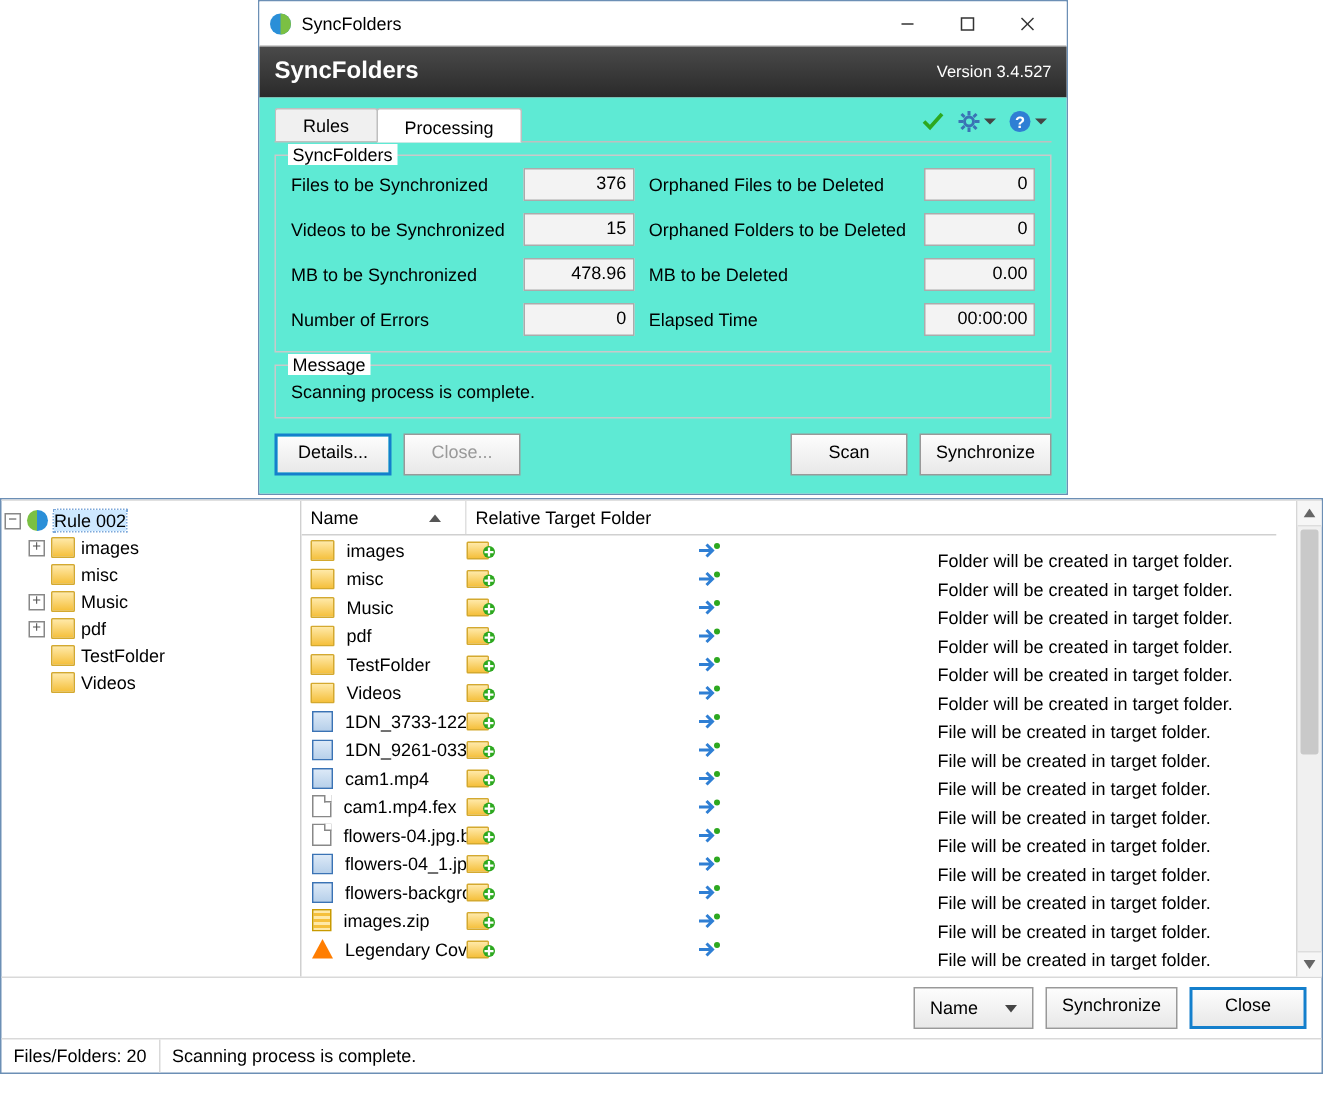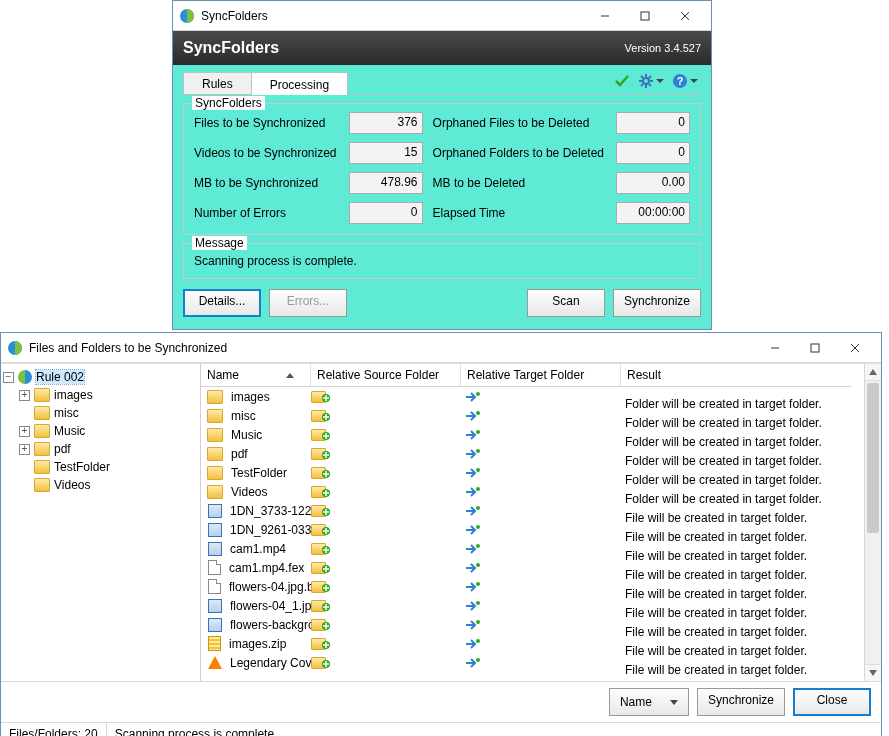--- a/index.html
+++ b/index.html
@@ -182,54 +182,29 @@
       </div>
     </div>
 
     <div class="group">
       <span class="group-label">Message</span>
       <div class="msg-body">Scanning process is complete.</div>
     </div>
 
     <div class="btnrow">
       <div class="btn primary">Details...</div>
-      <div class="btn disabled">Errors...</div>
+      <div class="btn disabled">Close...</div>
       <div class="spacer"></div>
       <div class="btn">Scan</div>
       <div class="btn">Synchronize</div>
     </div>
   </div>
 </div>
 
 <div class="win-sub">
-  <div class="titlebar2">
-    <span class="logo-globe">
-      <svg viewBox="0 0 16 16">
-          <circle cx="8" cy="8" r="7" fill="#2a8fd8"></circle>
-          <path d="M8 1a7 7 0 010 14" fill="#7bc043"></path>
-        </svg>
-    </span>
-    <span class="title-text">Files and Folders to be Synchronized</span>
-    <div class="win-btn">
-        <svg width="10" height="10">
-          <line x1="1" y1="5" x2="9" y2="5" stroke="#333"></line>
-        </svg>
-      </div>
-    <div class="win-btn">
-        <svg width="10" height="10">
-          <rect x="1" y="1" width="8" height="8" fill="none" stroke="#333"></rect>
-        </svg>
-      </div>
-    <div class="win-btn">
-        <svg width="10" height="10">
-          <line x1="1" y1="1" x2="9" y2="9" stroke="#333"></line>
-          <line x1="9" y1="1" x2="1" y2="9" stroke="#333"></line>
-        </svg>
-      </div>
-  </div>
 
   <div class="sub-body">
     <div class="tree">
       <div class="tree-row">
         <span class="tg">−</span>
         <span class="root-ic"></span>
         <span class="sel">Rule 002</span>
       </div>
       <div id="tree-items">
           <div class="tree-row indent1">
@@ -265,23 +240,21 @@
         </div>
     </div>
 
     <div class="list-wrap">
       <div class="list">
         <div class="list-head">
           <div class="lh">
               <span>Name</span>
               <span class="sort-tri"></span>
             </div>
-          <div class="lh">Relative Source Folder</div>
           <div class="lh">Relative Target Folder</div>
-          <div class="lh">Result</div>
         </div>
         <div id="list-rows">
             <div class="list-row">
               <div class="col-name">
                 <span class="folder-ic"></span>
                 <span style="margin-left: 4px;">images</span>
               </div>
               <div class="col-src">
                 <span class="mini-folder"></span>
                 <span><svg width="10" height="10" style="margin-left:-5px;margin-top:5px">

